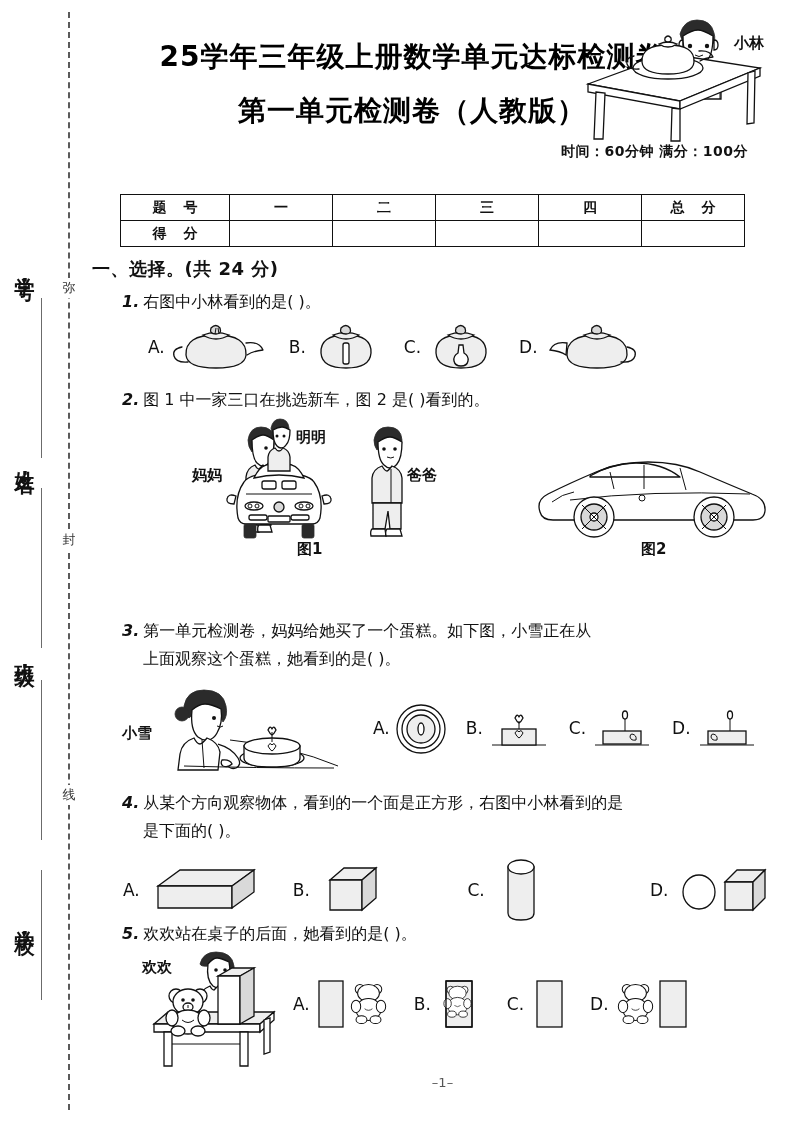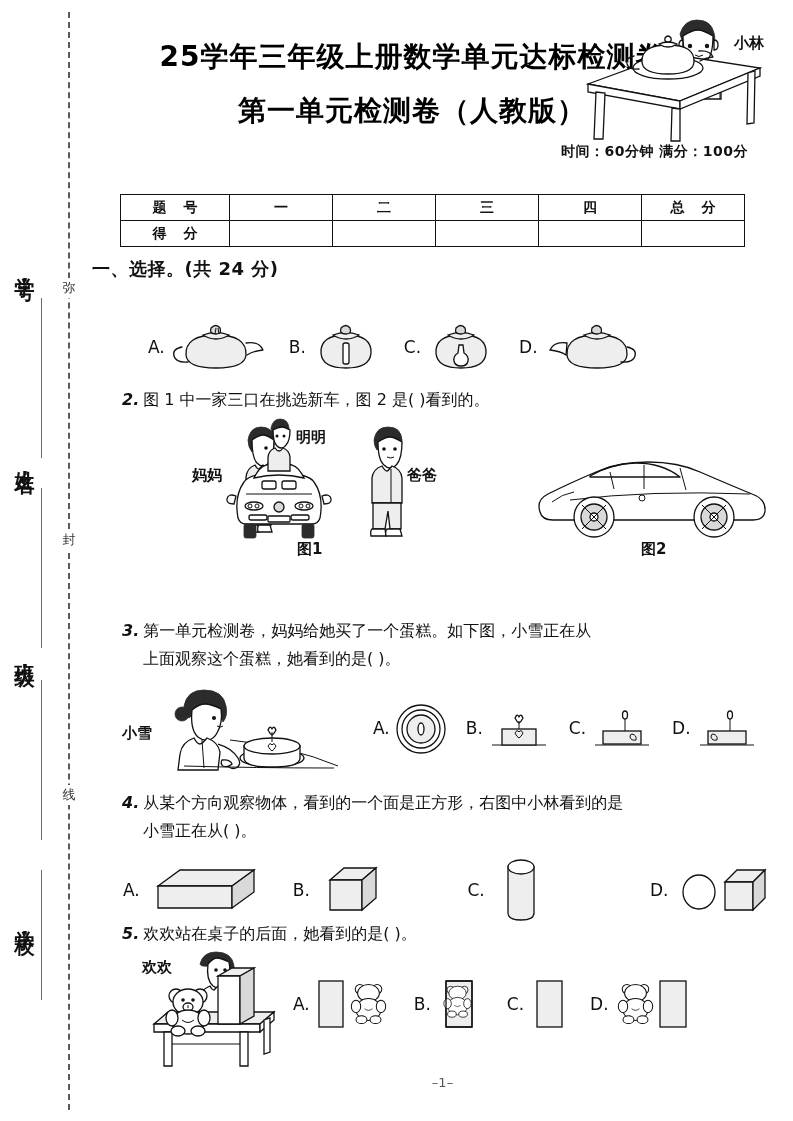--- a/index.html
+++ b/index.html
@@ -145,20 +145,25 @@
         <td></td>
         <td></td>
         <td></td>
         <td></td>
       </tr>
     </tbody>
       </table>
 
     <div class="sec-title">一、选择。(共 24 分)</div>
 
+    <div class="q" style="top:288px;">
+      <div class="qline">
+        <span class="qnum">1.</span><span>右图中小林看到的是(        )。</span>
+      </div>
+    </div>
 
     <div style="position:absolute;left:470px;top:6px;">
       <svg width="230" height="135" viewBox="0 0 230 135">
 
         <g>
           <path class="dark" d="M118 28 q4-14 17-14 q14 0 17 13 q2 7-1 11 q-5-7-14-7 q-9 0-14 6 q-4-3-5-9z"></path>
           <path class="fillw" d="M121 34 q-4 0-4 5 q0 5 4 5z"></path>
           <path class="fillw" d="M152 34 q4 0 4 5 q0 5-4 5z"></path>
           <path class="fillw" d="M121 30 q0 20 7 25 q5 4 8 4 q4 0 8-4 q7-5 7-25 q-10-6-15-6 q-6 0-15 6z"></path>
           <circle cx="128" cy="40" r="2.2" fill="#111"></circle>
@@ -411,21 +416,21 @@
         </tr>
       </tbody>
         </table>
     </div>
 
     <div class="q" style="top:789px;">
       <div class="qline">
         <span class="qnum">4.</span><span>从某个方向观察物体，看到的一个面是正方形，右图中小林看到的是</span>
       </div>
       <div class="qline indent">
-        <span>小雪正在从(        )。</span>
+        <span>是下面的(        )。</span>
       </div>
     </div>
 
     <div class="opts" style="left:30px;top:856px;width:660px;">
       <table style="width:650px;border-collapse:collapse;">
         <tbody>
             <tr>
           <td style="width:30px;"><span class="opt-lbl">A.</span></td>
           <td style="width:140px;">
             <svg width="108" height="52" viewBox="0 0 108 52">

